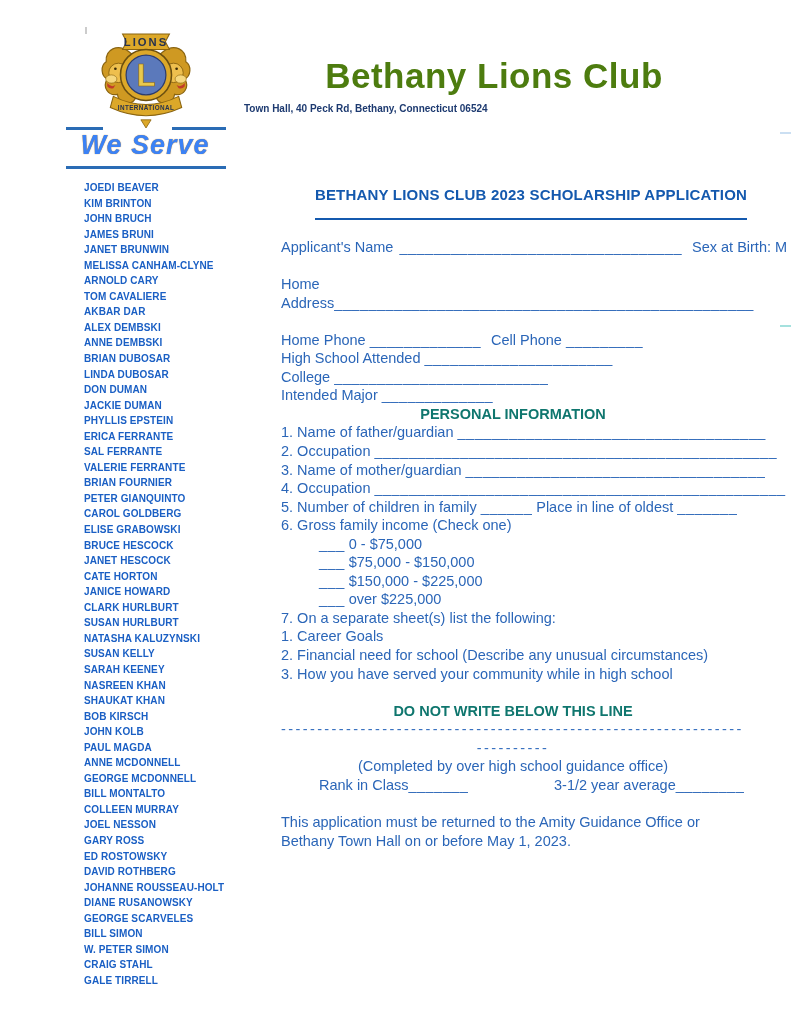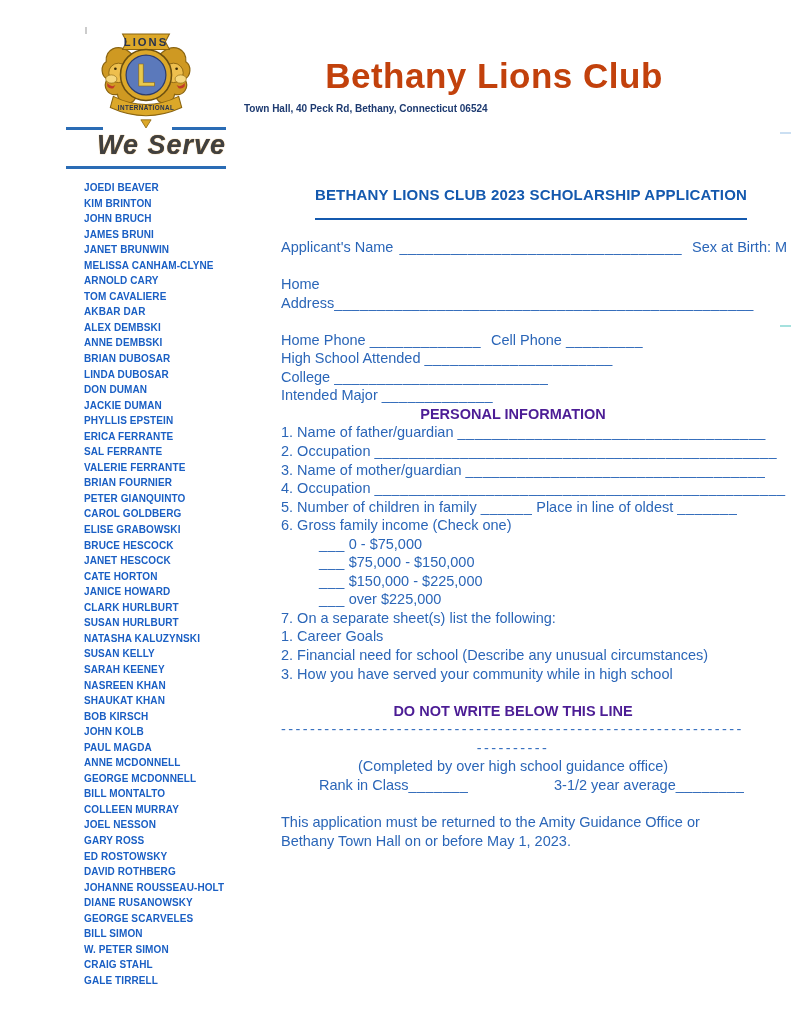--- a/index.html
+++ b/index.html
@@ -14,51 +14,51 @@
   .tick-cyan{position:absolute;left:744px;top:325px;width:36px;height:2px;background:#8fd9d6;opacity:.8;}
   .tick-blue{position:absolute;left:744px;top:132px;width:46px;height:2px;background:#b9d4ee;opacity:.75;}
   .speck{position:absolute;left:49px;top:27px;width:2px;height:7px;background:#b6b6b6;opacity:.7;}
   
   .emblem{position:absolute;left:57px;top:29px;width:106px;height:100px;}
   .rule{position:absolute;height:3px;background:#2a6cb5;}
   .rule-l{left:30px;top:127px;width:37px;}
   .rule-r{left:136px;top:127px;width:54px;}
   .rule-b{left:30px;top:166px;width:160px;}
   .motto{
-    position:absolute;left:28px;top:130px;width:162px;text-align:right;
-    font-size:27px;font-weight:bold;font-style:italic;color:#404040;letter-spacing:1px;
+    position:absolute;left:28px;top:130px;width:162px;text-align:center;
+    font-size:27px;font-weight:bold;font-style:italic;color:#3b82f6;letter-spacing:1px;
     text-shadow:0 0 1px #c97f10;
   }
   .members{position:absolute;left:48px;top:180px;margin:0;padding:0;list-style:none;}
   .members li{
     font-size:10px;font-weight:bold;color:#1a5fc4;line-height:15.55px;
     white-space:nowrap;letter-spacing:0.1px;
   }
   
   .form-col{position:absolute;left:245px;top:0;width:500px;height:1024px;}
   .club-title{
     position:absolute;top:55px;left:-37px;width:500px;margin:0;text-align:center;
-    font-size:35px;line-height:42px;font-weight:bold;color:#c2410c;letter-spacing:0.5px;white-space:nowrap;
+    font-size:35px;line-height:42px;font-weight:bold;color:#4d7c0f;letter-spacing:0.5px;white-space:nowrap;
   }
   .club-sub{
     position:absolute;top:99px;left:-37px;width:500px;margin:0;text-align:left;
     font-size:10px;line-height:20px;font-weight:bold;color:#1d3a70;white-space:nowrap;
   }
   .app-title-wrap{position:absolute;top:186px;left:0;width:500px;text-align:center;}
   .app-title{
     display:inline-block;font-size:15px;font-weight:bold;color:#1459ae;
     letter-spacing:0.2px;border-bottom:2px solid #1459ae;padding-bottom:15px;white-space:nowrap;
   }
   .form-body{position:absolute;top:238px;left:0;width:500px;color:#2b66b8;font-size:14.5px;}
   .fl{height:18.55px;line-height:18.55px;margin:0;white-space:nowrap;overflow:visible;}
   .sp{height:18.55px;}
   .blank{letter-spacing:0.5px;}
   .ml4{margin-left:4px;} .ml6{margin-left:6px;} .ml10{margin-left:10px;}
   .ind38{padding-left:38px;} .ind57{padding-left:57px;}
-  .heading{font-weight:bold;color:#4c1d95;text-align:center;position:relative;left:-18px;}
+  .heading{font-weight:bold;color:#0f766e;text-align:center;position:relative;left:-18px;}
   .ctr{text-align:center;position:relative;left:-18px;}
   .dashes{letter-spacing:2.4px;color:#3a72c0;}
   .rank-row .avg{position:absolute;left:273px;}
   .rank-row{position:relative;}
   
   .emblem text{font-family:"Liberation Sans","DejaVu Sans",sans-serif;}
 </style>
 </head>
 <body>
 

